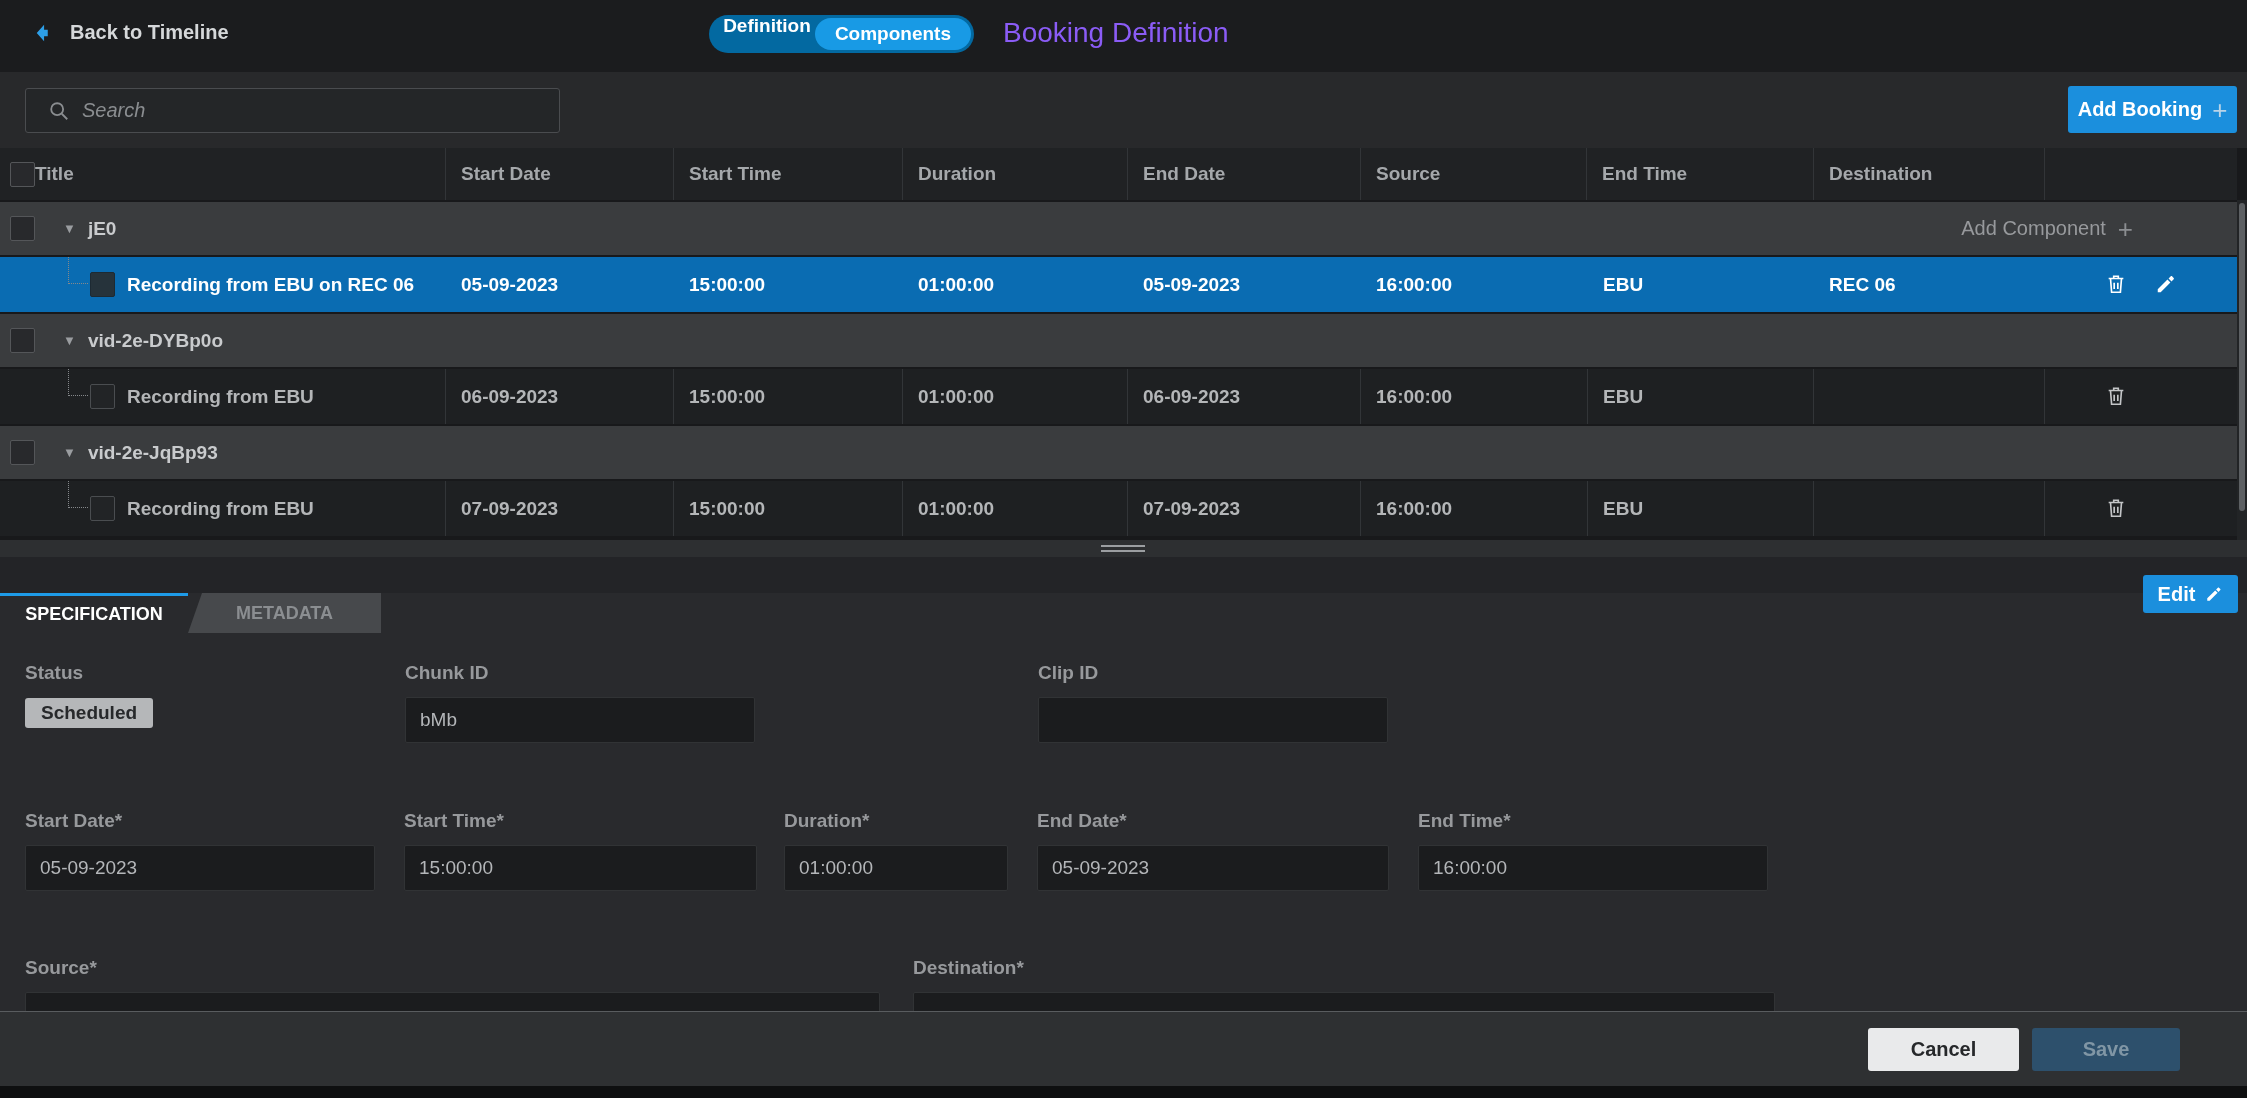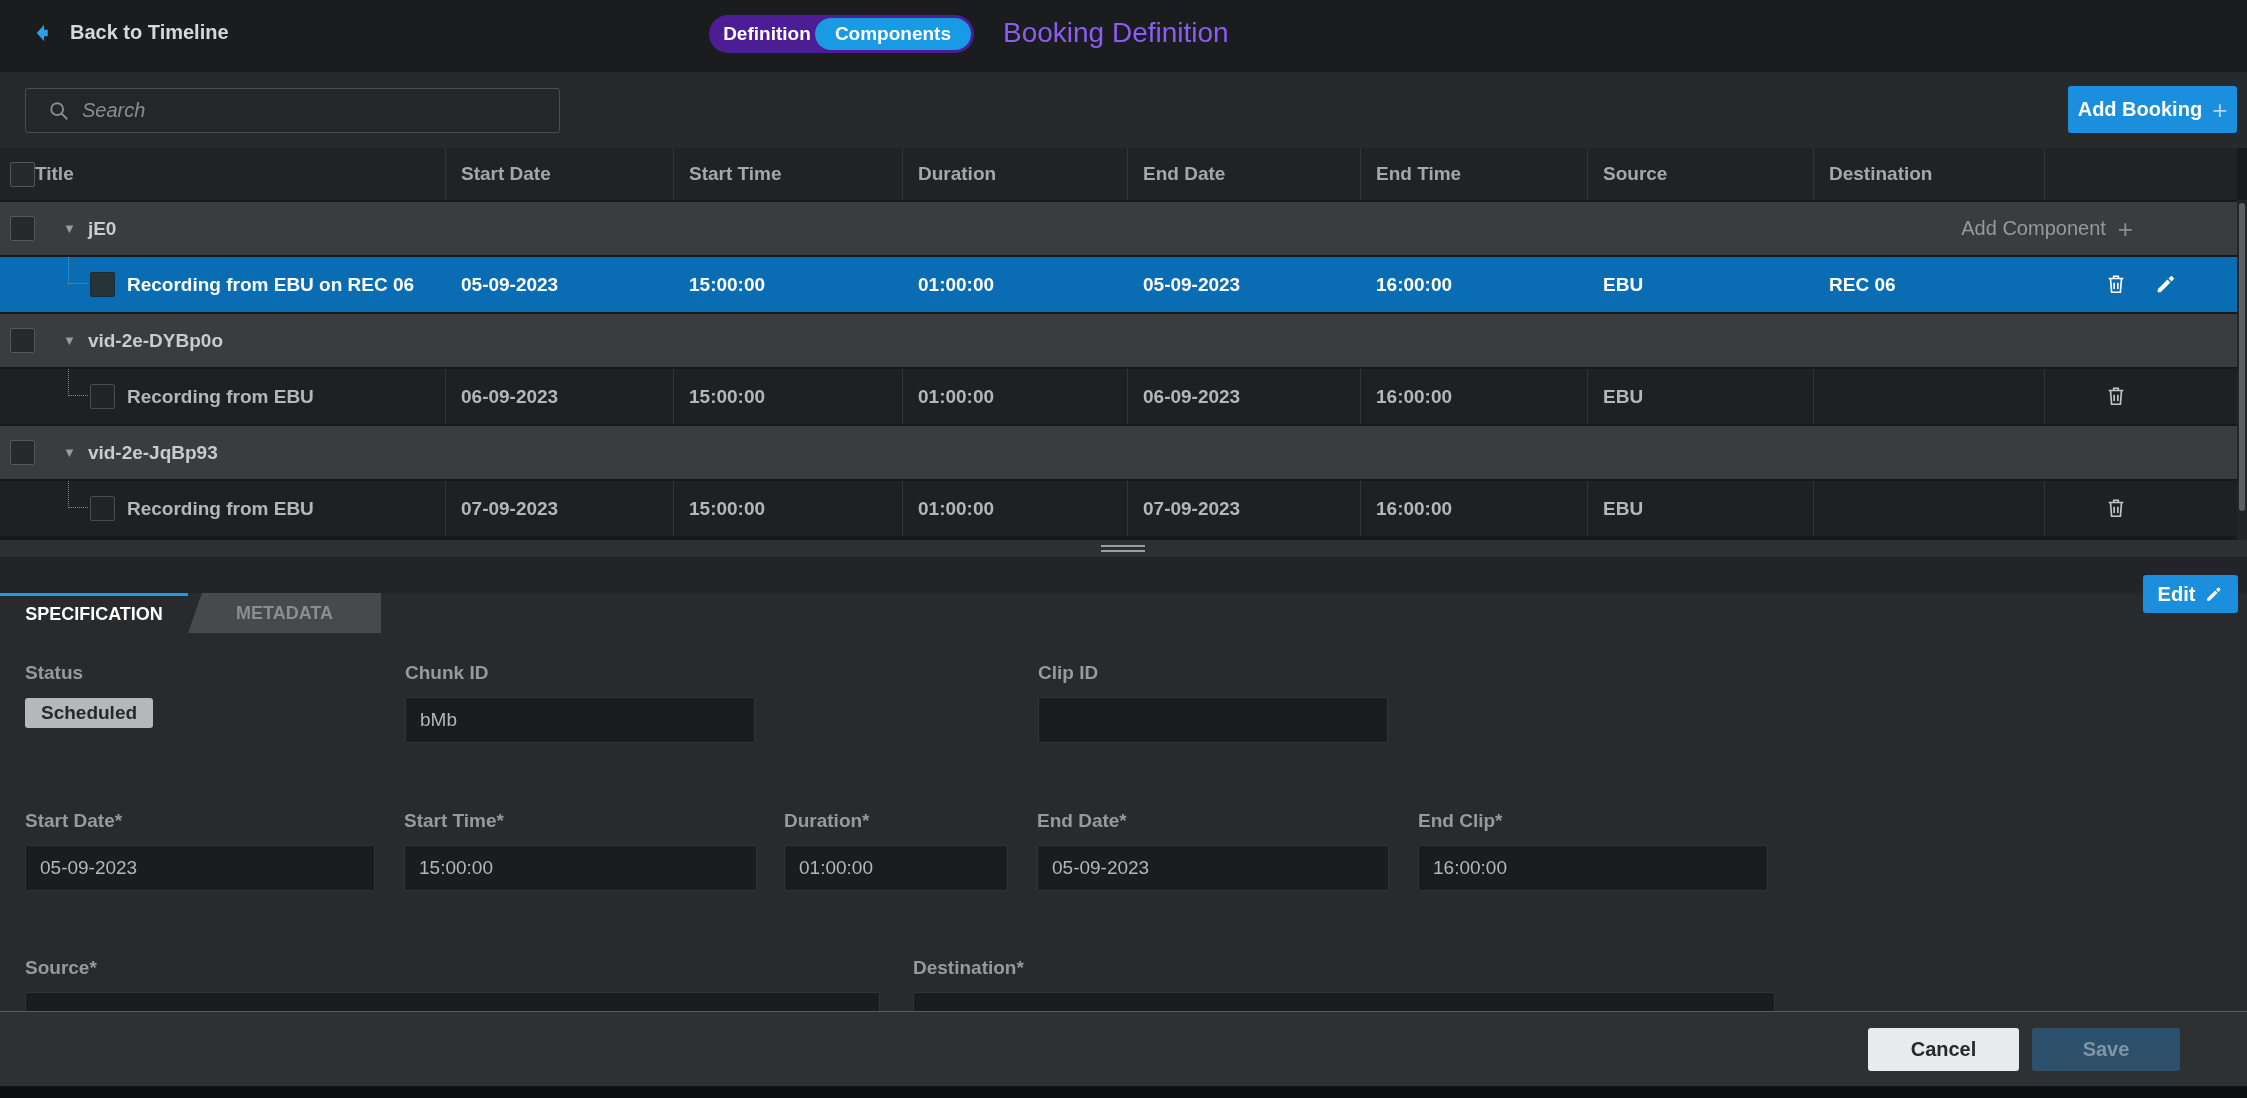--- a/index.html
+++ b/index.html
@@ -6,21 +6,21 @@
   html,body { width:2247px; height:1098px; background:#131415; overflow:hidden;
               font-family:"Liberation Sans","DejaVu Sans",sans-serif; }
   .app { position:relative; width:2247px; height:1098px; background:#1b1c1e; }
 
   
   .topbar { position:absolute; top:0; left:0; width:100%; height:72px; background:#1b1c1e; }
   .back { position:absolute; left:34px; top:21px; display:flex; align-items:center; gap:14px; cursor:pointer; }
   .back svg { width:22px; height:22px; }
   .back-label { color:#d6d8da; font-size:20px; font-weight:700; }
   .view-toggle { position:absolute; left:709px; top:15px; width:265px; height:38px;
-                 background:#4c1d95; border-radius:19px; display:flex; align-items:center; }
+                 background:#0369a1; border-radius:19px; display:flex; }
   .seg { color:#ffffff; font-weight:700; font-size:19px; text-align:center; cursor:pointer; }
   .seg-definition { flex:1; padding-left:10px; }
   .seg-components { background:var(--toggle-active,#189ae5); border-radius:16px; margin:3px 3px 3px 0;
                     height:32px; line-height:32px; padding:0 20px; }
   .page-title { position:absolute; left:1003px; top:17px; font-size:28px; font-weight:400; color:#8b5cf6; }
 
   
   .toolbar { position:absolute; top:72px; left:0; width:100%; height:76px; background:#28292b; }
   .search-box { position:absolute; left:25px; top:16px; width:535px; height:45px;
                 background:#242628; border:1px solid #4a4c4f; border-radius:3px;
@@ -169,22 +169,22 @@
 
     <div class="trow thead">
       <div class="cell c1">
         <span class="checkbox"></span>
         <span class="head-title">Title</span>
       </div>
       <div class="cell c2">Start Date</div>
       <div class="cell c3">Start Time</div>
       <div class="cell c4">Duration</div>
       <div class="cell c5">End Date</div>
+      <div class="cell c7">Source</div>
       <div class="cell c6">End Time</div>
-      <div class="cell c7">Source</div>
       <div class="cell c8">Destination</div>
       <div class="cell c9"></div>
     </div>
 
     <div class="trow group-row r-group1">
       <div class="cell c1">
         <span class="checkbox"></span>
         <span class="expand-icon"></span>
         <span class="group-title">jE0</span>
       </div>
@@ -326,21 +326,21 @@
     </div>
     <div class="field f-dur">
       <div class="field-label">Duration*</div>
       <input class="field-input" value="01:00:00" style="">
     </div>
     <div class="field f-edate">
       <div class="field-label">End Date*</div>
       <input class="field-input" value="05-09-2023" style="">
     </div>
     <div class="field f-etime">
-      <div class="field-label">End Clip*</div>
+      <div class="field-label">End Time*</div>
       <input class="field-input" value="16:00:00" style="">
     </div>
 
     <div class="field f-source">
       <div class="field-label">Source*</div>
       <input class="field-input" value="" style="">
     </div>
     <div class="field f-dest">
       <div class="field-label">Destination*</div>
       <input class="field-input" value="" style="">

